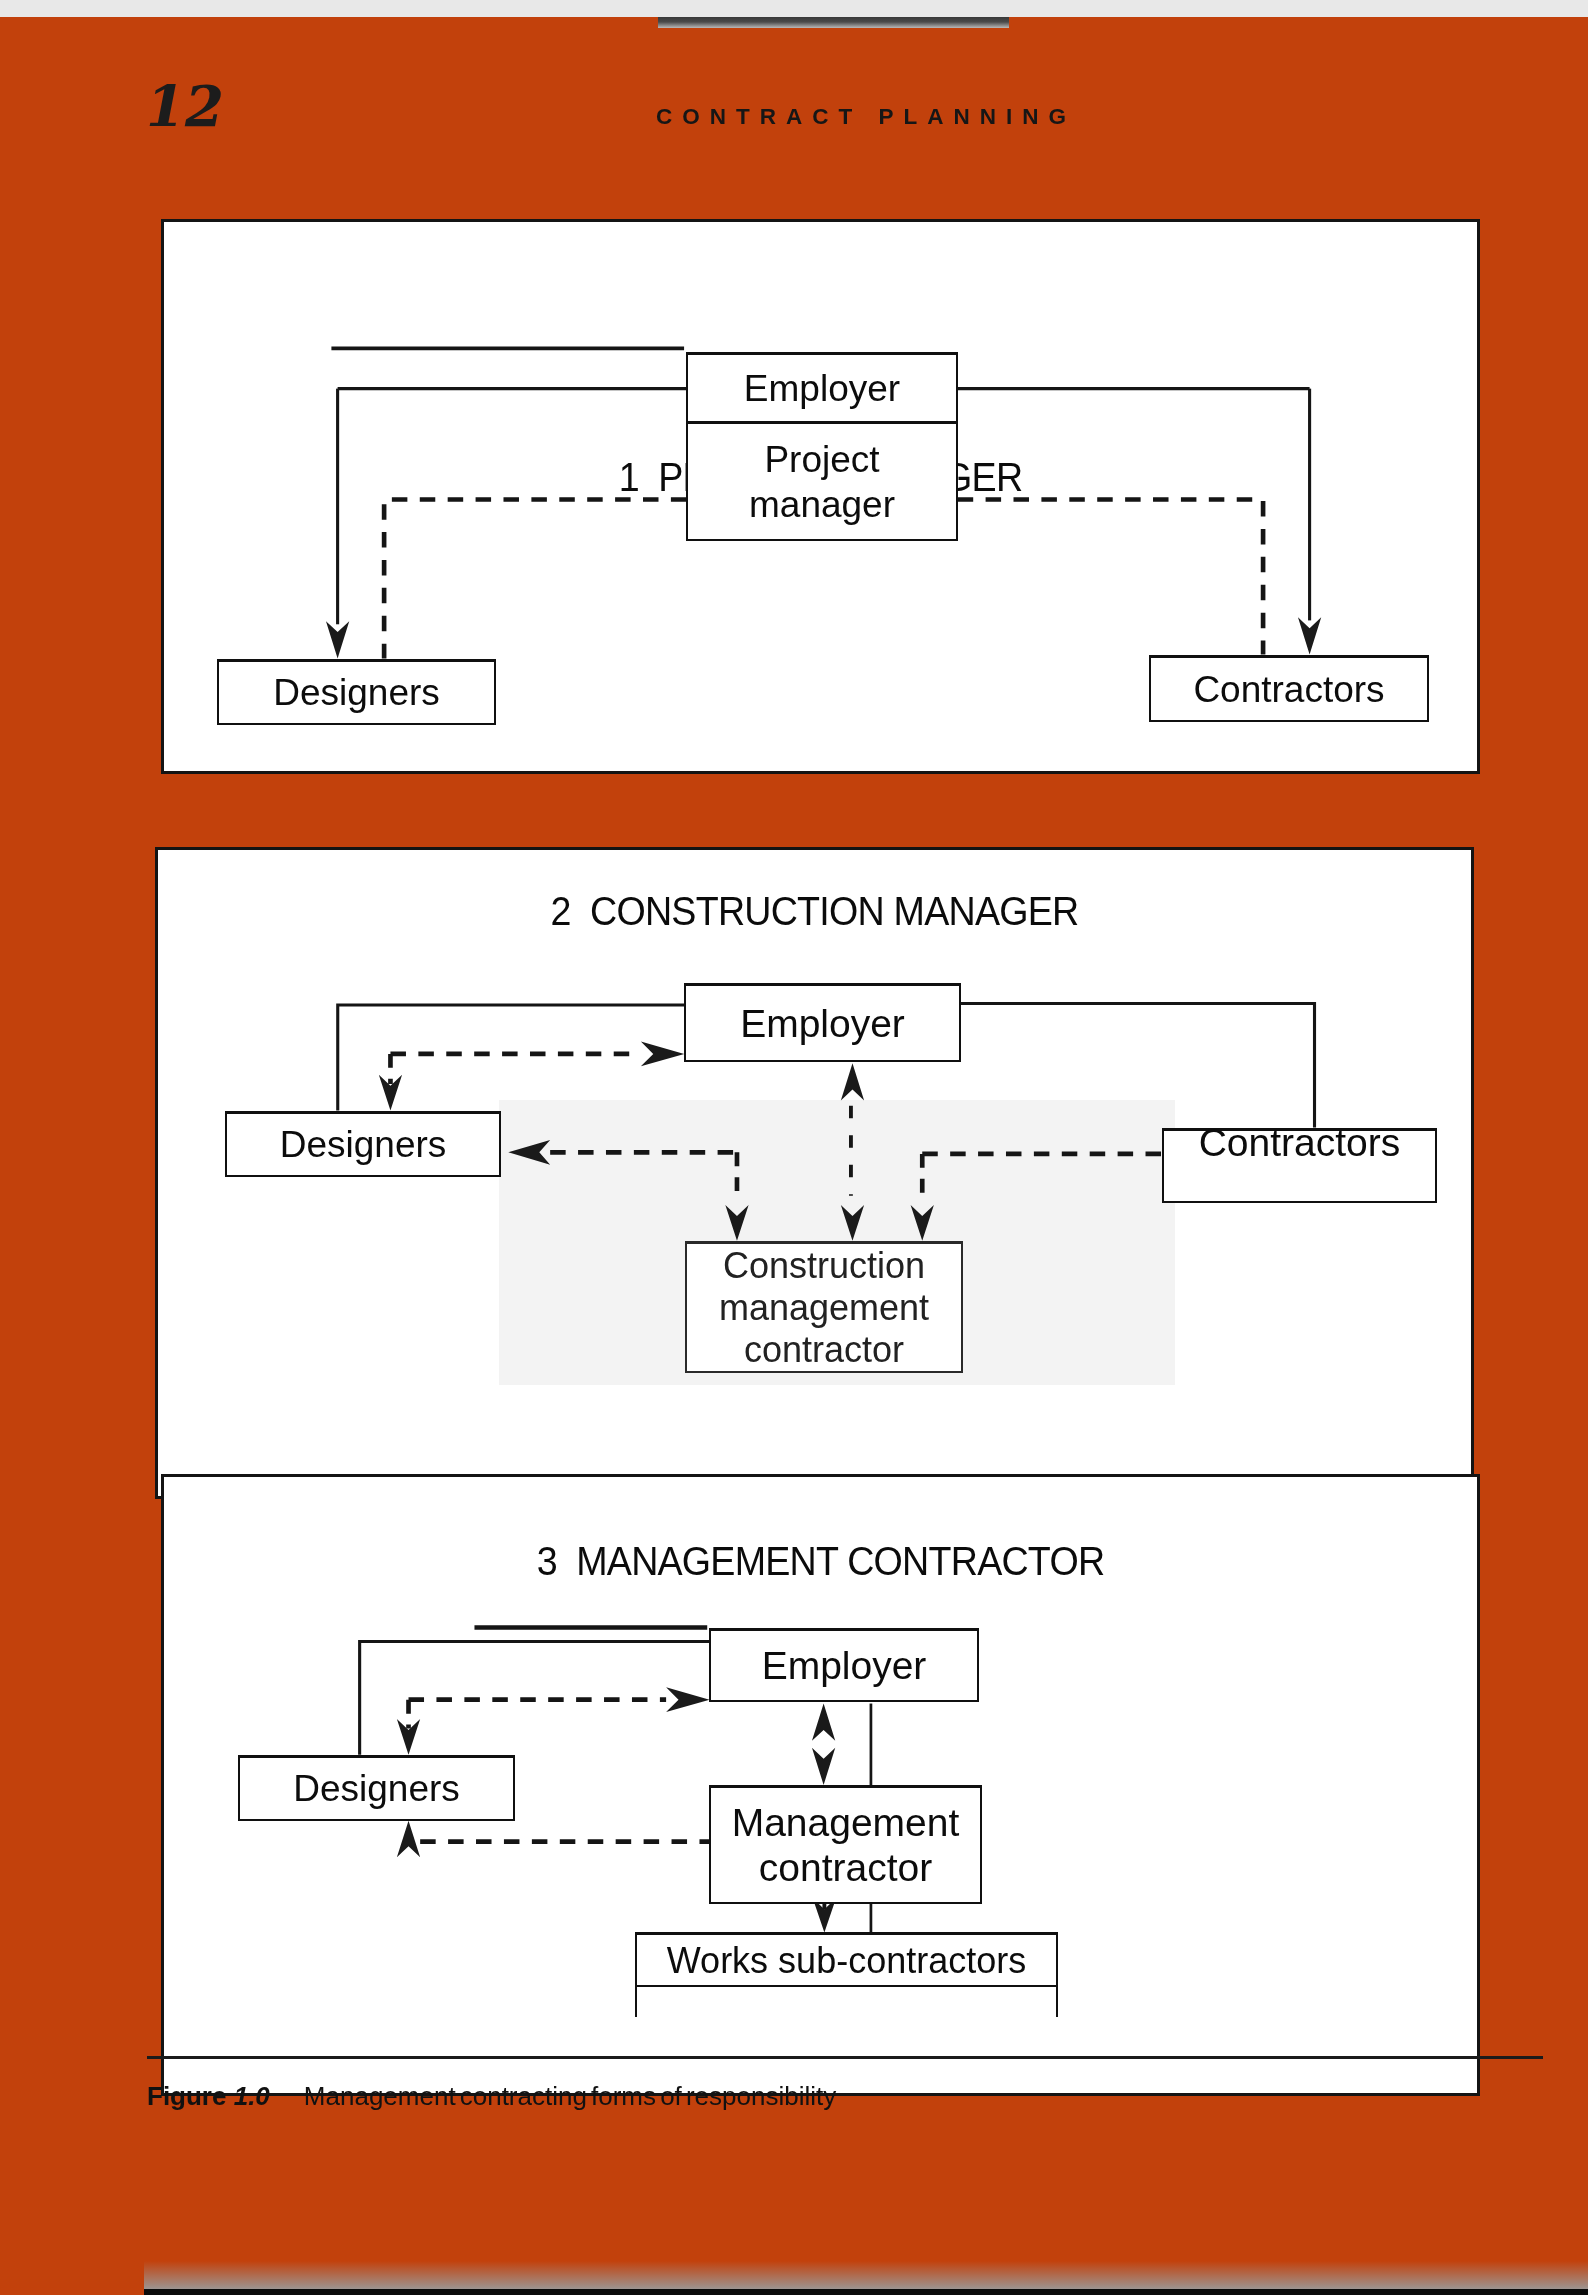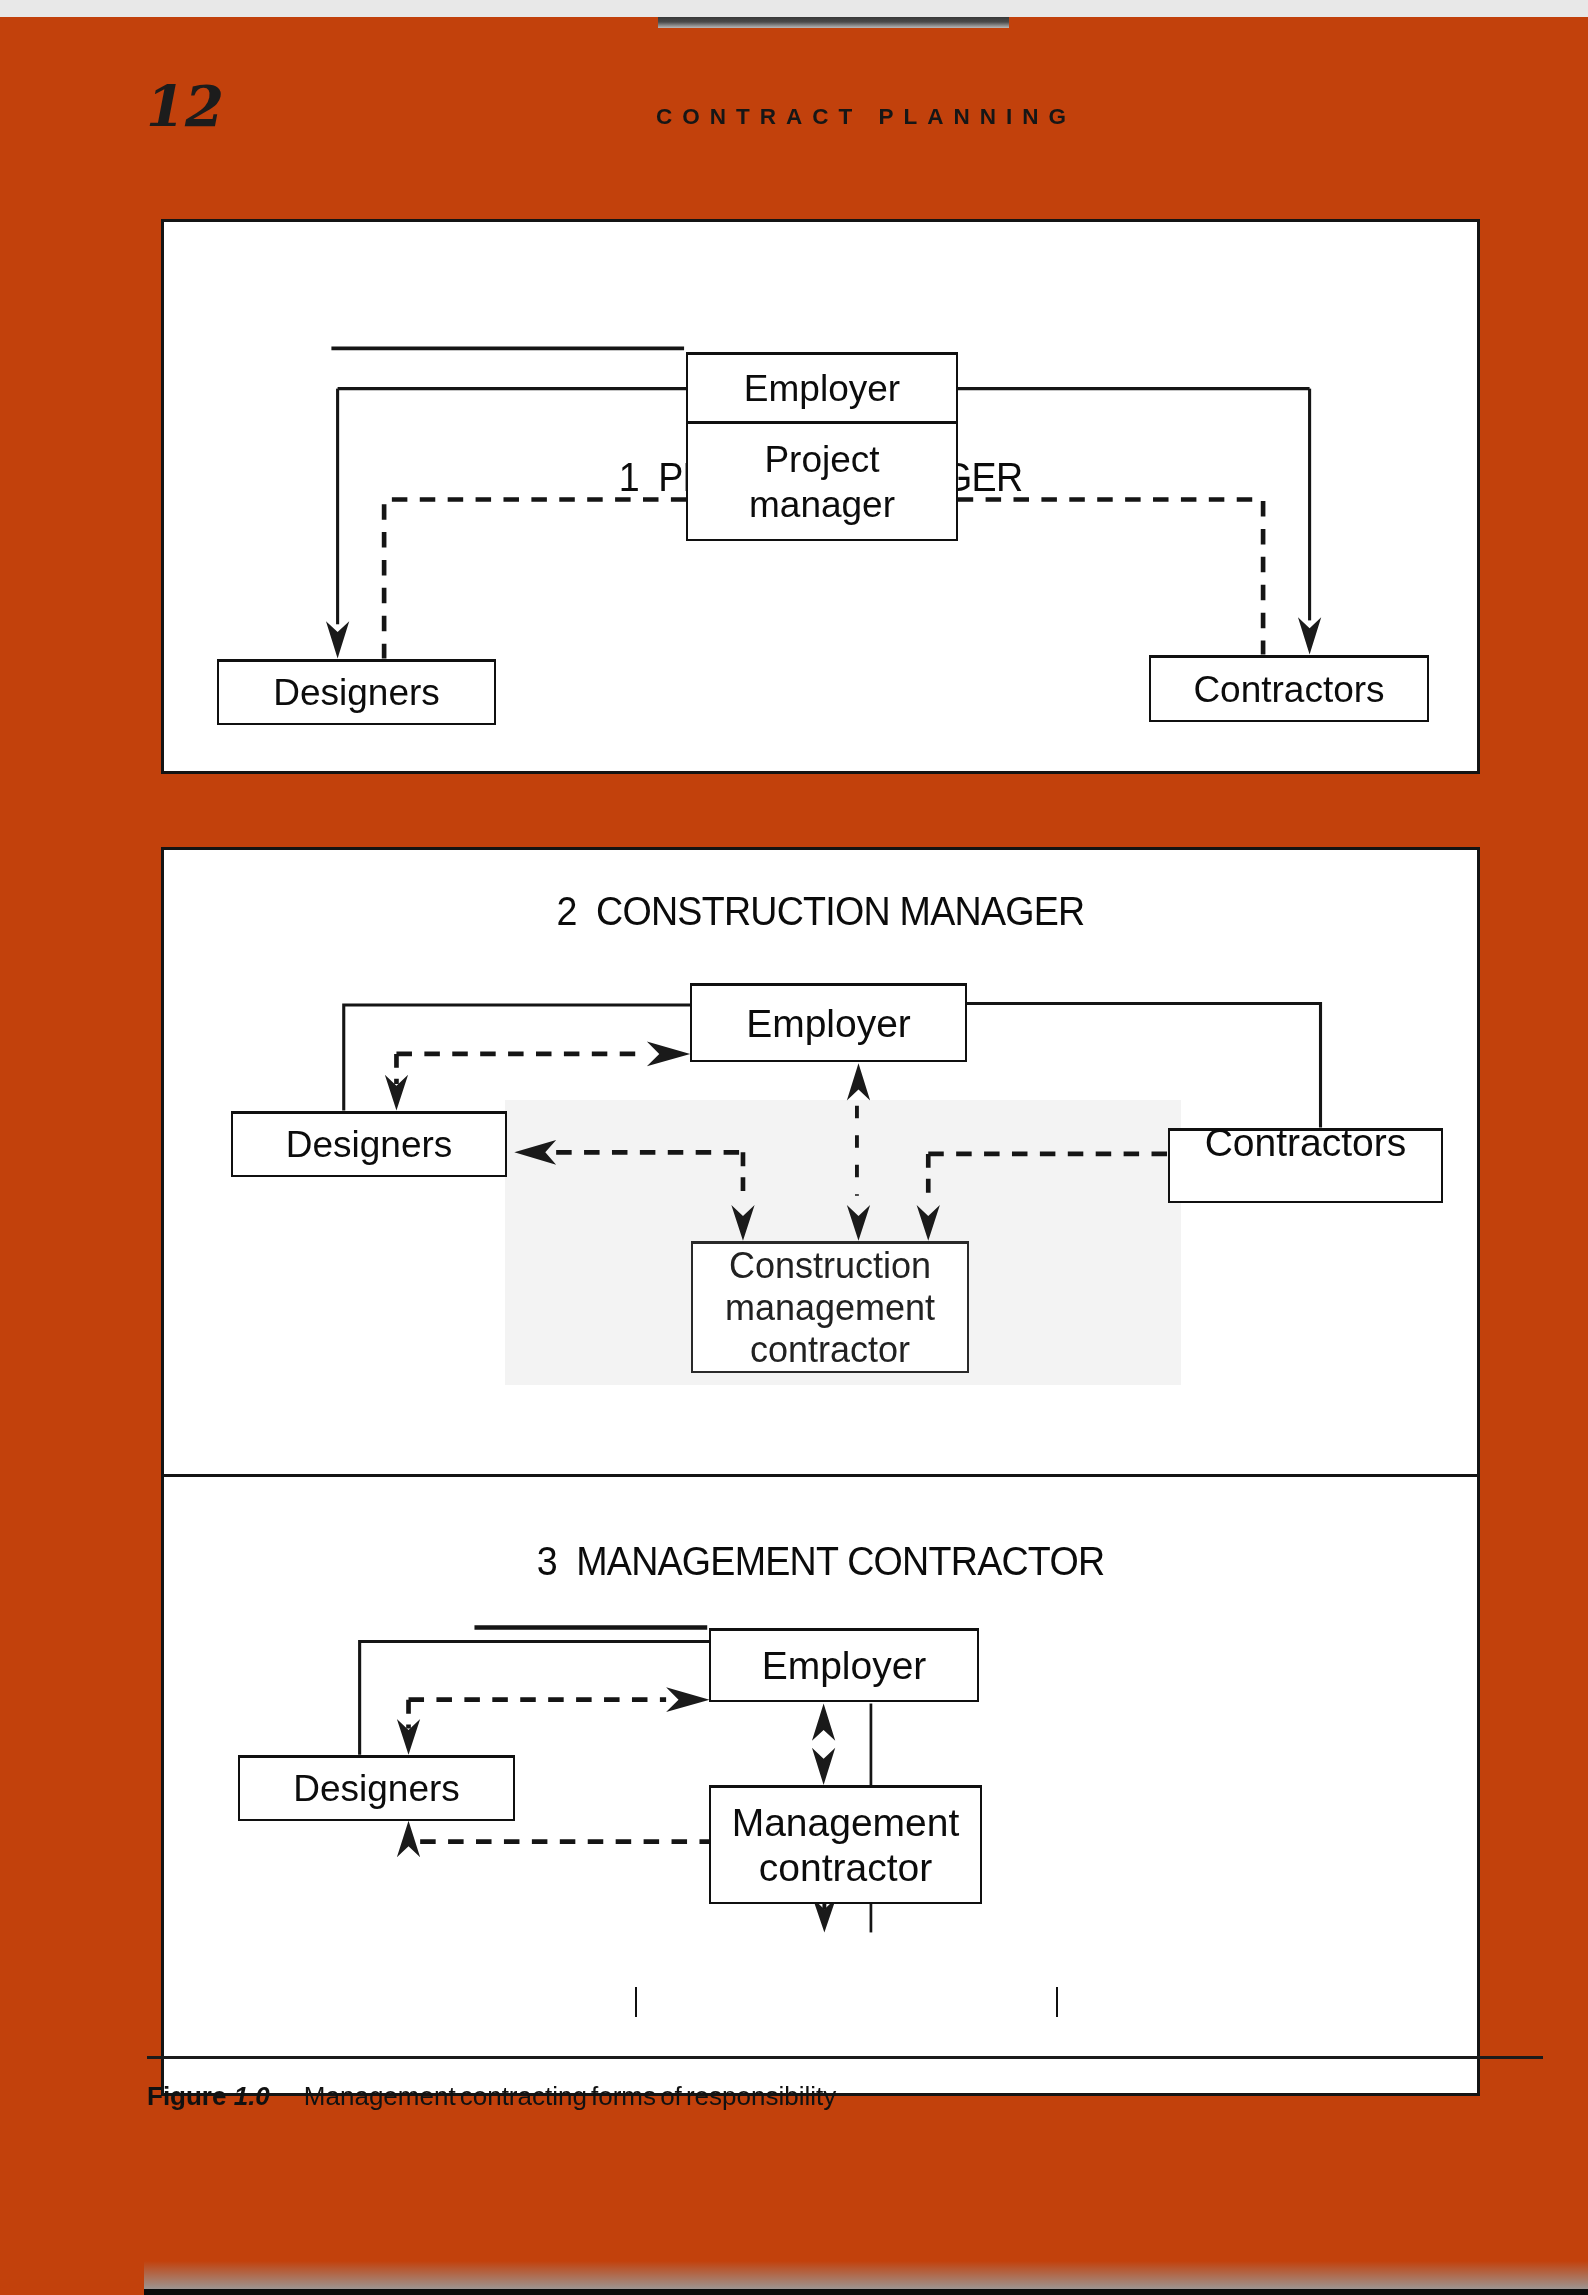--- a/index.html
+++ b/index.html
@@ -104,21 +104,21 @@
 
     <div class="node" style="left:53px; top:437px; width:279px; height:66px;">
       <span class="lbl">Designers</span>
     </div>
 
     <div class="node" style="left:985px; top:433px; width:280px; height:67px;">
       <span class="lbl">Contractors</span>
     </div>
   </div>
 
-  <div class="obox" style="left:161px; top:830px; width:1319px; height:652px;">
+  <div class="obox" style="left:155px; top:830px; width:1319px; height:652px;">
     <div class="dtitle" style="top:39px;">2  CONSTRUCTION MANAGER</div>
 
     <div class="tint" style="left:341px; top:250px; width:676px; height:285px;"></div>
 
     <svg class="wires" width="1313" height="538" viewBox="0 0 1692 694">
 
       <polyline points="678,200 231,200 231,336" stroke-width="4"></polyline>
 
       <line x1="299" y1="263" x2="622" y2="263" stroke-width="6" stroke-dasharray="20 16"></line>
       <polygon points="622,247 678,263 622,279 638,263"></polygon>
@@ -191,20 +191,23 @@
 
     <div class="node" style="left:74px; top:278px; width:277px; height:66px;">
       <span class="lbl">Designers</span>
     </div>
 
     <div class="node" style="left:545px; top:308px; width:273px; height:119px; font-size:39px; line-height:45px;">
       <span class="lbl">Management
 contractor</span>
     </div>
 
+    <div class="node" style="left:471px; top:455px; width:423px; height:55px; font-size:36px; border-top-width:3.1px;">
+      <span class="lbl">Works sub-contractors</span>
+    </div>
     <div class="wsc-ext" style="left:471px; top:510px; width:423px; height:29.5px;"></div>
   </div>
 
   <div class="caption-rule"></div>
   <div class="caption">
     <span class="flabel"><span>Figure</span> <span class="fnum">1.0</span></span>
     <span class="ftext">Management contracting forms of responsibility</span>
   </div>
 
   <div class="botgrad"></div>

